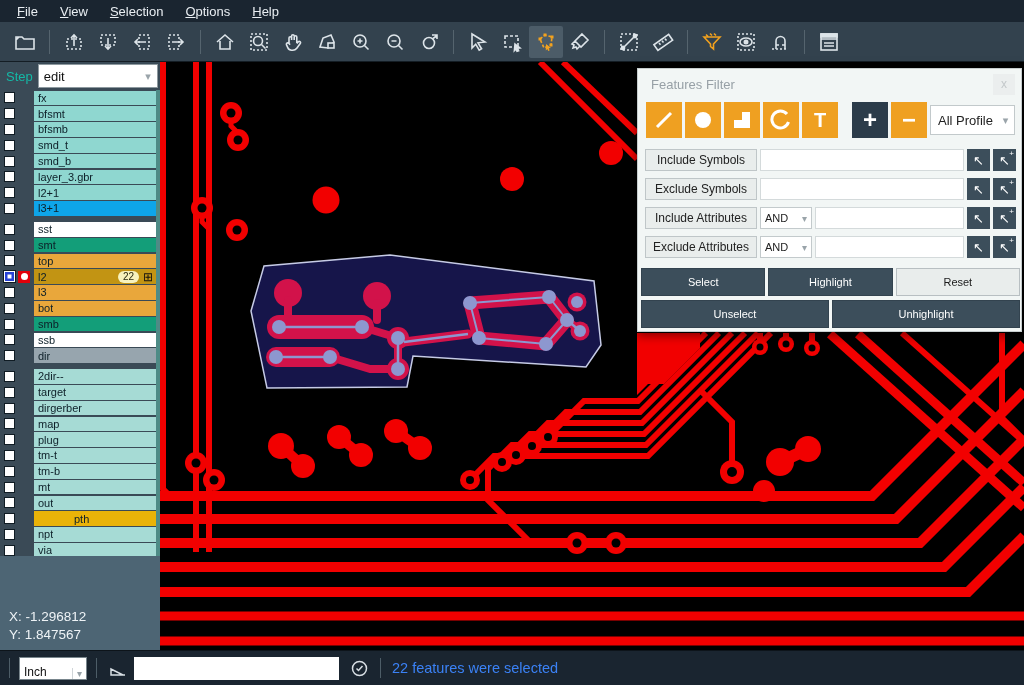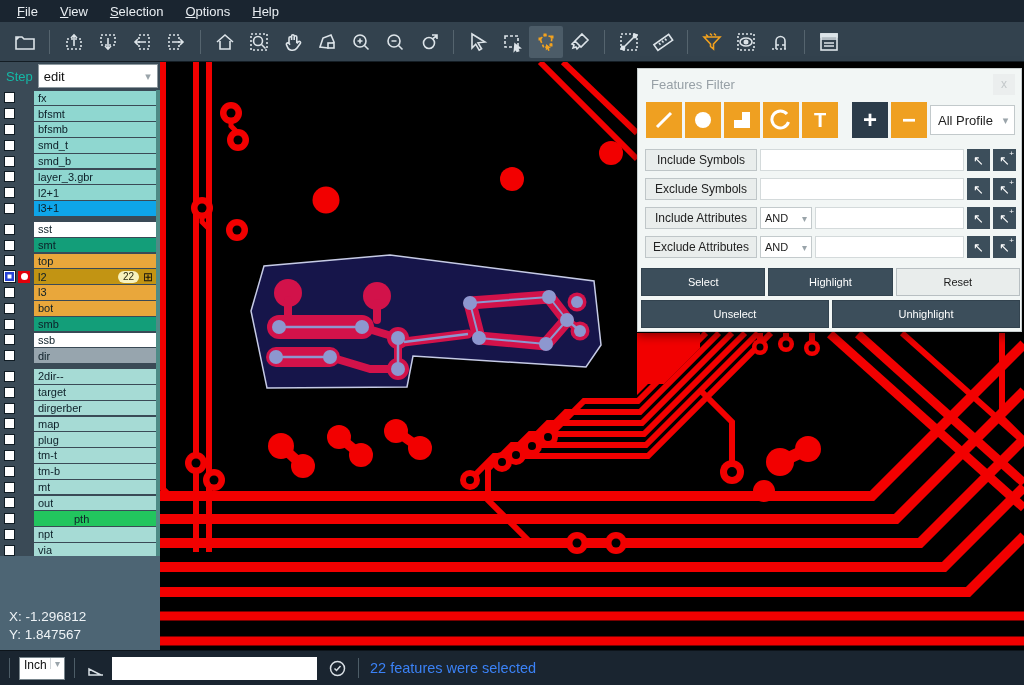--- a/index.html
+++ b/index.html
@@ -41,21 +41,21 @@
   .gridico{width:14px;font-size:12px;color:#101010;text-align:right;line-height:12px;}
   .side-bottom{position:absolute;left:0;bottom:0;width:160px;height:94px;background:#4d6574;}
   .coords{position:absolute;left:9px;bottom:6px;color:#eef3f6;font-size:13.5px;line-height:1.35;}
 
   
   .canvas{position:absolute;left:160px;top:62px;width:864px;height:588px;background:#000;}
 
   
   .statusbar{position:absolute;left:0;top:650px;width:1024px;height:35px;background:#1a2530;display:flex;align-items:center;border-top:1px solid #0d141a;}
   .ssep{width:1px;height:20px;background:#4d5d67;margin:0 9px;flex:0 0 auto;}
-  .units{width:46px;height:23px;background:#fff;display:flex;align-items:flex-start;border:1px solid #78858c;}
+  .units{width:68px;height:23px;background:#fff;display:flex;align-items:flex-end;border:1px solid #78858c;}
   .units .val{flex:1;font-size:12px;color:#111;padding-left:4px;}
   .units .chev{width:14px;font-size:10px;color:#9aa4aa;text-align:center;border-left:1px solid #d0d5d8;}
   .sicon{width:24px;height:24px;display:flex;align-items:center;justify-content:center;flex:0 0 auto;}
   .sicon svg{stroke:#d8dfe4;fill:none;stroke-width:1.5;}
   .cmd-input{width:205px;height:23px;background:#fff;border:none;margin-left:4px;padding:0 4px;font-size:12px;}
   .status-msg{color:#3b82f6;font-size:14.5px;margin-left:2px;}
 
   
   .dialog{position:absolute;left:637px;top:68px;width:385px;height:264px;background:#f2f6f5;border:1px solid #c6cdce;box-shadow:0 3px 10px rgba(0,0,0,.5);z-index:5;}
   .dlg-title{position:absolute;left:13px;top:8px;font-size:13px;color:#97a0a6;}
@@ -479,21 +479,21 @@
       <span class="ind"></span>
       <span class="plate" style="background: rgb(166, 219, 213);">
         <span class="lbl">out</span>
 
       </span>
     </div>
 
     <div class="layer-row">
       <span class="cbx"></span>
       <span class="ind"></span>
-      <span class="plate" style="background: #22c55e; padding-left: 40px;">
+      <span class="plate" style="background: #eab308; padding-left: 40px;">
         <span class="lbl">pth</span>
 
       </span>
     </div>
 
     <div class="layer-row">
       <span class="cbx"></span>
       <span class="ind"></span>
       <span class="plate" style="background: rgb(166, 219, 213);">
         <span class="lbl">npt</span>

